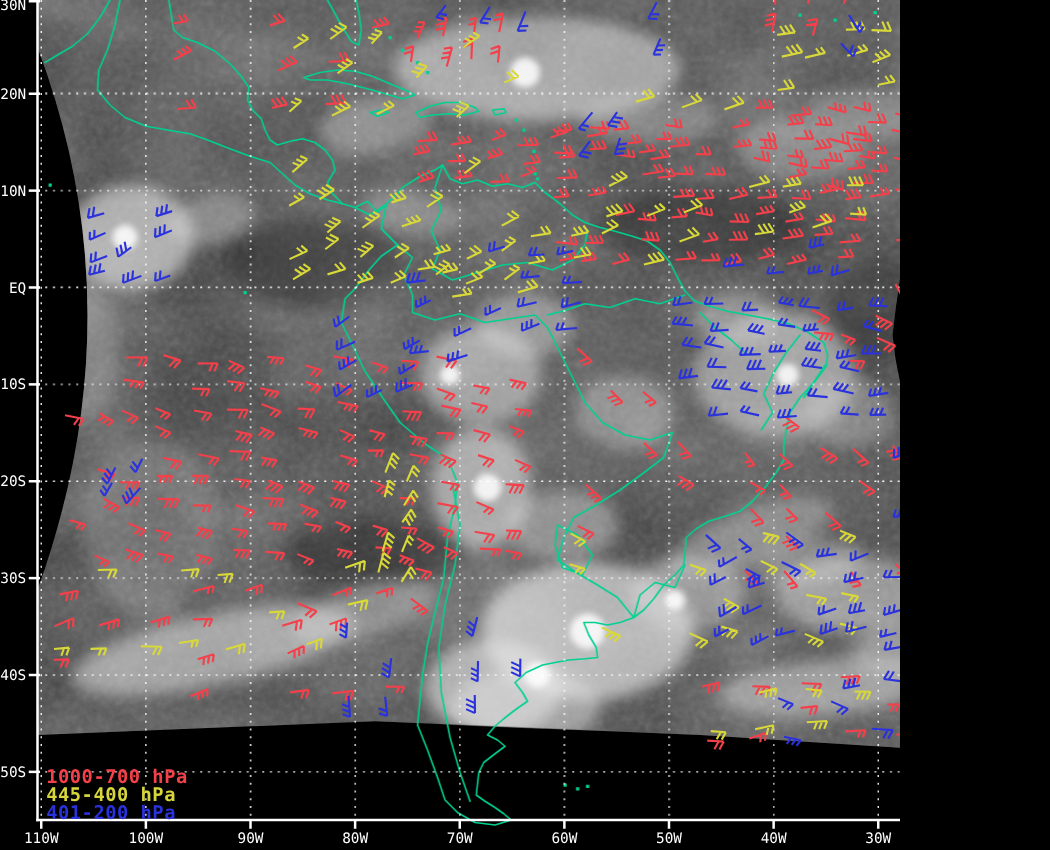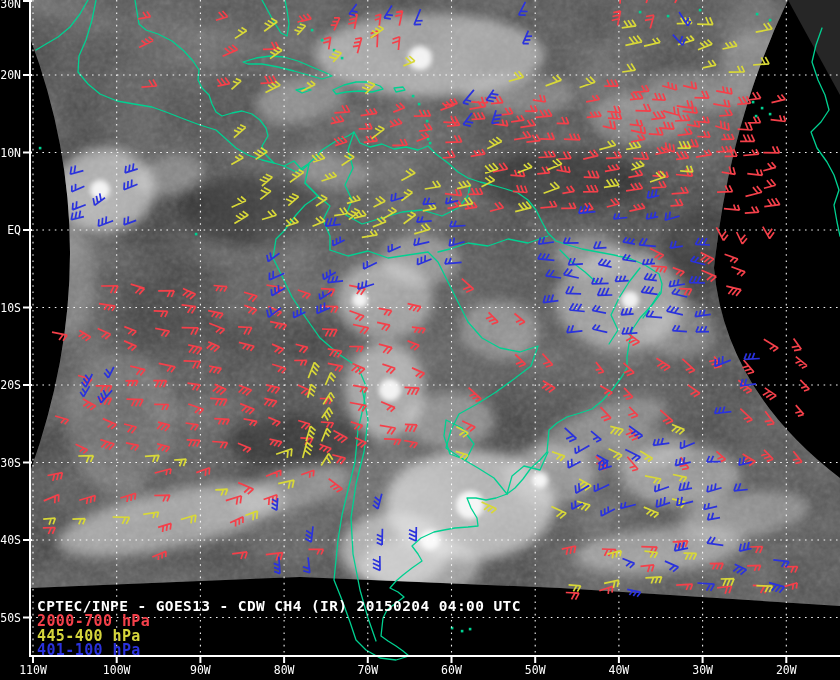--- a/index.html
+++ b/index.html
@@ -1,16 +1,16 @@
 <!DOCTYPE html>
 <html><head>
 <meta charset="utf-8">
 <style>
   html,body{margin:0;padding:0;background:#000;}
-  .stage{position:relative;width:840px;height:680px;background:#000;overflow:hidden;
+  .stage{position:relative;width:720px;height:680px;background:#000;overflow:hidden;
          font-family:"DejaVu Sans Mono","Liberation Mono",monospace;}
   svg{position:absolute;left:0;top:0;}
   .overlay-title{position:absolute;left:37px;top:598px;color:#ffffff;
     font:bold 14.5px "DejaVu Sans Mono",monospace;letter-spacing:.4px;white-space:pre;}
   .legend{position:absolute;left:37px;top:614px;}
   .lg{font:bold 15px/14.5px "DejaVu Sans Mono",monospace;letter-spacing:.4px;}
   .axlbl{font:11.5px "DejaVu Sans Mono",monospace;fill:#ffffff;}
 </style>
 </head>
 <body>
@@ -244,19 +244,18 @@
         <text x="535.1999999999999" y="674" text-anchor="middle" class="axlbl">50W</text>
         <line x1="618.9" y1="656" x2="618.9" y2="663" stroke="#ffffff" stroke-width="2"></line>
         <text x="618.9" y="674" text-anchor="middle" class="axlbl">40W</text>
         <line x1="702.5999999999999" y1="656" x2="702.5999999999999" y2="663" stroke="#ffffff" stroke-width="2"></line>
         <text x="702.5999999999999" y="674" text-anchor="middle" class="axlbl">30W</text>
         <line x1="786.3" y1="656" x2="786.3" y2="663" stroke="#ffffff" stroke-width="2"></line>
         <text x="786.3" y="674" text-anchor="middle" class="axlbl">20W</text>
       </g>
   </svg>
 
-  <div class="overlay-title">CPTEC/INPE - GOES13 - CDW CH4 (IR) 20150204 04:00 UTC</div>
   <div class="legend">
-    <div class="lg" style="color: rgb(244, 64, 74);">2000-700 hPa</div>
+    <div class="lg" style="color: rgb(244, 64, 74);">1000-700 hPa</div>
     <div class="lg" style="color: rgb(214, 214, 60);">445-400 hPa</div>
-    <div class="lg" style="color: rgb(42, 50, 221);">401-100 hPa</div>
+    <div class="lg" style="color: rgb(42, 50, 221);">401-200 hPa</div>
   </div>
 </div>
 
 </body></html>

